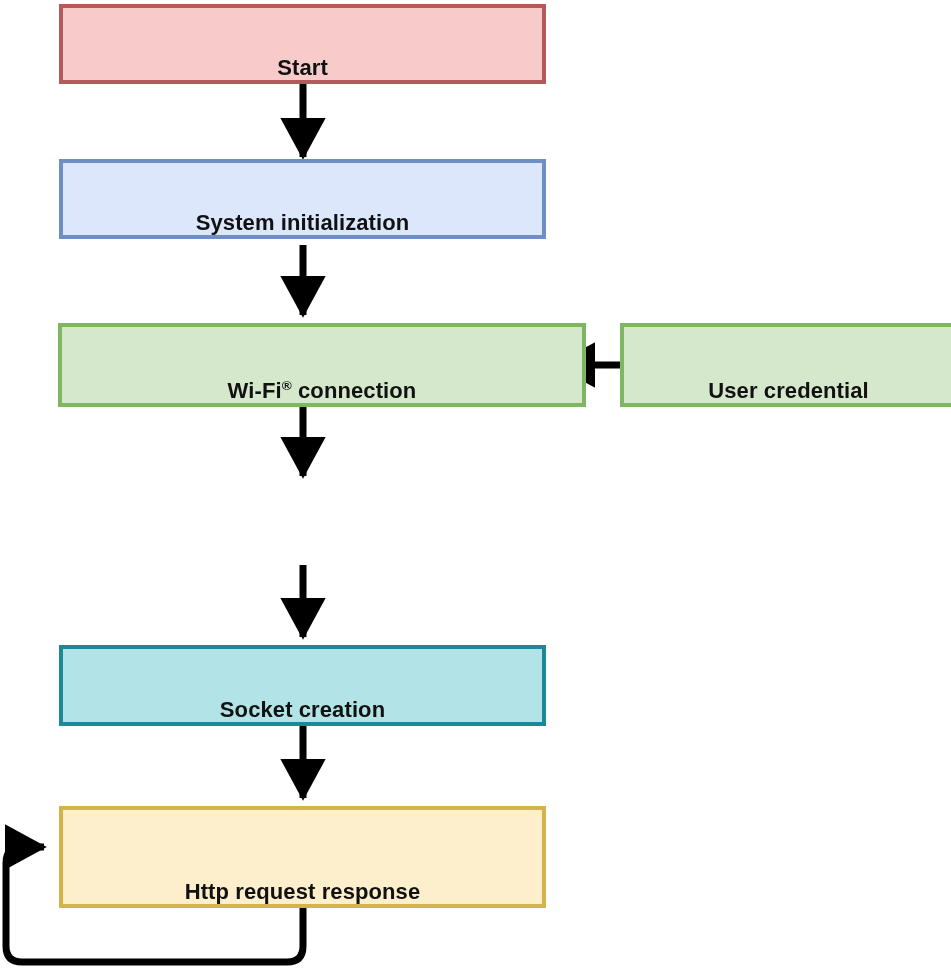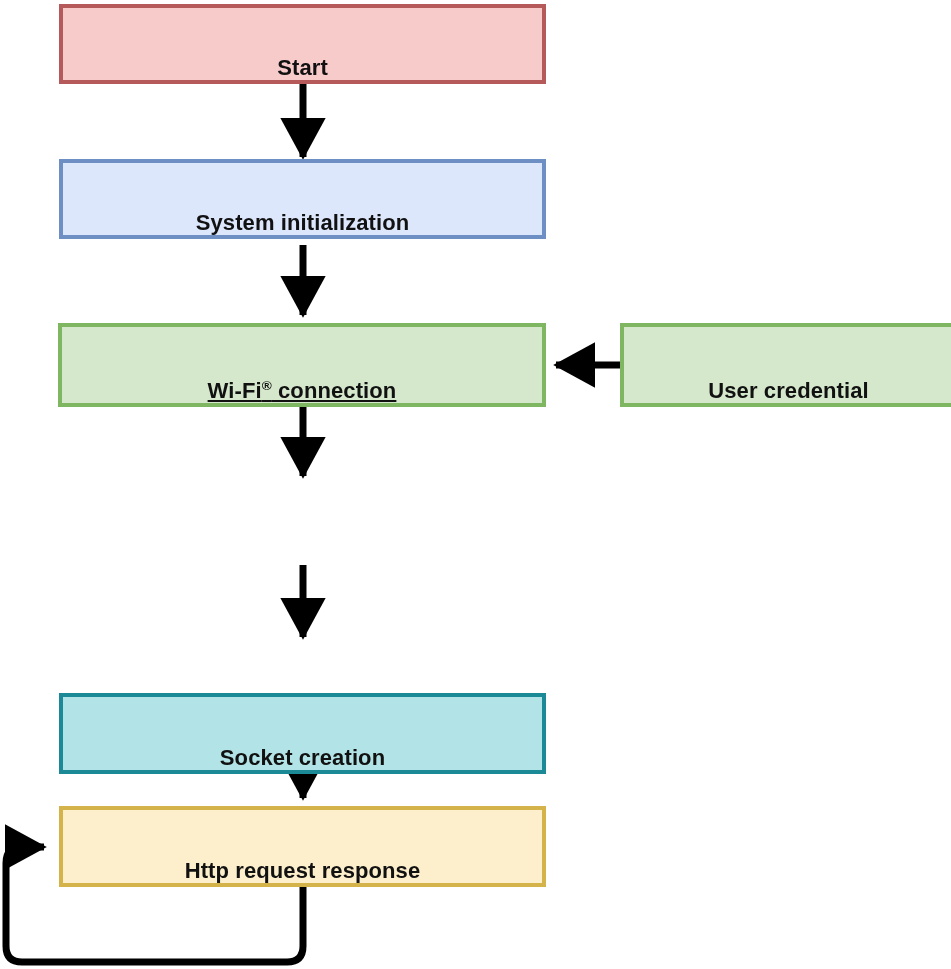--- a/index.html
+++ b/index.html
@@ -47,25 +47,25 @@
   }
   .node-label sup {
     font-size: 0.62em;
     vertical-align: super;
     line-height: 0;
     font-weight: bold;
   }
   
   #node-start        { left: 59px;  top: 4px;   width: 487px; height: 80px;  }
   #node-system-init  { left: 59px;  top: 159px; width: 487px; height: 80px;  }
-  #node-wifi         { left: 58px;  top: 323px; width: 488px; height: 84px; text-decoration: underline;  }
+  #node-wifi         { left: 58px;  top: 323px; width: 528px; height: 84px;  }
   #node-user-cred    { left: 620px; top: 323px; width: 337px; height: 84px;  }
   #node-sensors-init { left: 59px;  top: 484px; width: 487px; height: 81px;  }
   #node-socket       { left: 59px;  top: 645px; width: 487px; height: 81px;  }
-  #node-http         { left: 59px;  top: 806px; width: 487px; height: 81px;  }
+  #node-http         { left: 59px;  top: 806px; width: 487px; height: 102px;  }
 </style>
 </head>
 <body style="background: rgb(255, 255, 255);">
 
 <div id="flowchart" style="background: rgb(255, 255, 255);">
 
   <svg class="edges" viewBox="0 0 951 969" width="951" height="969" xmlns="http://www.w3.org/2000/svg">
     <defs>
       <marker id="arrowhead" markerWidth="7" markerHeight="7" refX="5.6" refY="3.5" orient="auto" markerUnits="strokeWidth">
         <path d="M0,0.25 L6,3.5 L0,6.75 Z" fill="#000000"></path>
@@ -97,21 +97,21 @@
 
   <div class="node" id="node-wifi" style="background-color: rgb(213, 232, 203); border-color: rgb(127, 182, 97); color: rgb(17, 17, 17);">
     <span class="node-label"><span>Wi-Fi</span><sup>®</sup><span> connection</span></span>
   </div>
 
   <div class="node" id="node-user-cred" style="background-color: rgb(213, 232, 203); border-color: rgb(127, 182, 97); color: rgb(17, 17, 17);">
     <span class="node-label">User credential</span>
   </div>
 
 
-  <div class="node" id="node-socket" style="background-color: rgb(178, 227, 230); border-color: rgb(27, 138, 150); color: rgb(17, 17, 17); margin-top: 48px;">
+  <div class="node" id="node-socket" style="background-color: rgb(178, 227, 230); border-color: rgb(27, 138, 150); color: rgb(17, 17, 17);">
     <span class="node-label">Socket creation</span>
   </div>
 
   <div class="node" id="node-http" style="background-color: rgb(253, 239, 203); border-color: rgb(212, 180, 74); color: rgb(17, 17, 17);">
     <span class="node-label">Http request response</span>
   </div>
 
 </div>
 
 </body></html>

